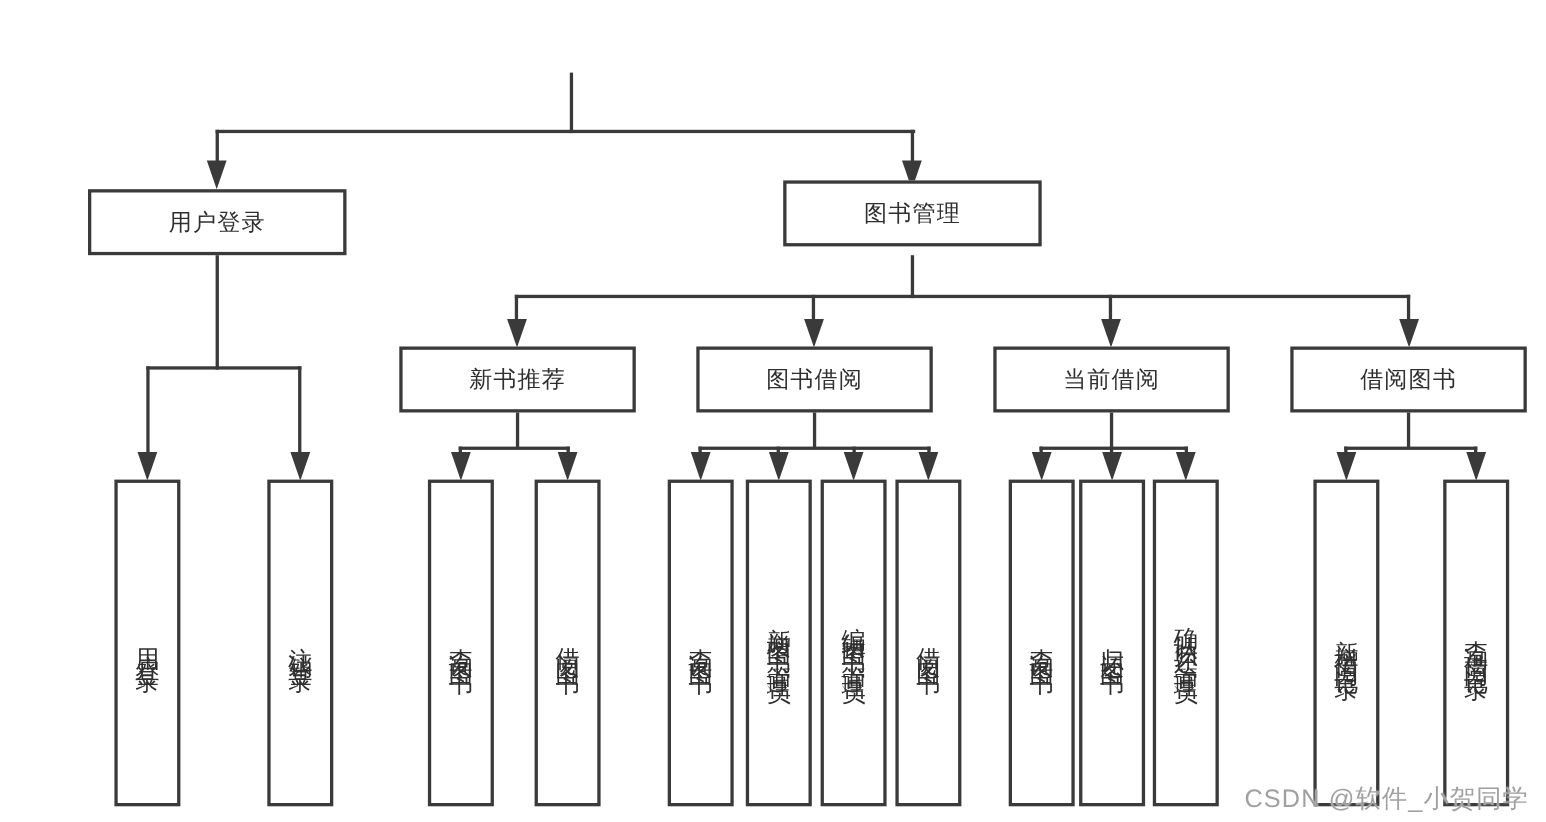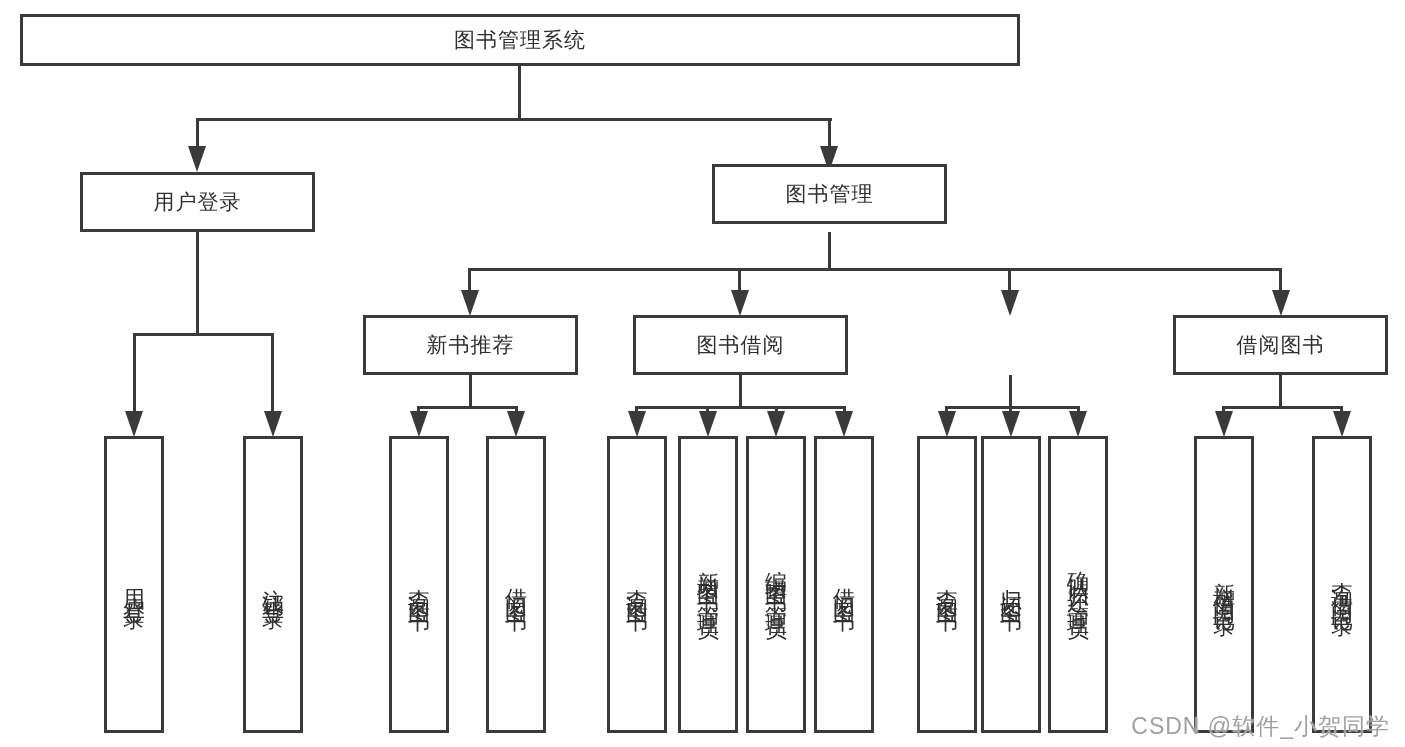--- a/index.html
+++ b/index.html
@@ -28,21 +28,20 @@
     position:absolute; right:15px; bottom:5px; font-size:23px;
     color:#a0a0a0; letter-spacing:1px; z-index:5;
     text-shadow:0 0 2px #ffffff;
   }
 </style>
 </head>
 <body>
 
 <div id="canvas">
 
-  <div class="box hbox" style="left:20px; top:14px; width:1000px; height:52px;">图书管理系统</div>
 
   <div class="line" style="left:518px; top:66px; width:3px; height:55px;"></div>
   <div class="line" style="left:196px; top:118px; width:636px; height:3px;"></div>
   <div class="line" style="left:196px; top:118px; width:3px; height:32px;"></div>
   <div class="arrow" style="left:188px; top:146px;"></div>
   <div class="line" style="left:828px; top:118px; width:3px; height:32px;"></div>
   <div class="arrow" style="left:820px; top:146px;"></div>
 
   <div class="box hbox" style="left:80px; top:172px; width:235px; height:60px;">用户登录</div>
   <div class="box hbox" style="left:712px; top:164px; width:235px; height:60px;">图书管理</div>
@@ -60,20 +59,21 @@
   <div class="arrow" style="left:461px; top:290px;"></div>
   <div class="line" style="left:738px; top:268px; width:3px; height:26px;"></div>
   <div class="arrow" style="left:731px; top:290px;"></div>
   <div class="line" style="left:1008px; top:268px; width:3px; height:26px;"></div>
   <div class="arrow" style="left:1001px; top:290px;"></div>
   <div class="line" style="left:1279px; top:268px; width:3px; height:26px;"></div>
   <div class="arrow" style="left:1272px; top:290px;"></div>
 
   <div class="box hbox" style="left:633px; top:315px; width:215px; height:60px;">图书借阅</div>
   <div class="box hbox" style="left:363px; top:315px; width:215px; height:60px;">新书推荐</div>
+  <div class="box hbox" style="left:903px; top:315px; width:215px; height:60px;">当前借阅</div>
   <div class="box hbox" style="left:1173px; top:315px; width:215px; height:60px;">借阅图书</div>
 
   <div class="line" style="left:469px; top:375px; width:3px; height:33px;"></div>
   <div class="line" style="left:417px; top:406px; width:101px; height:3px;"></div>
   <div class="line" style="left:417px; top:406px; width:3px; height:10px;"></div>
   <div class="arrow" style="left:410px; top:411px;"></div>
   <div class="line" style="left:515px; top:406px; width:3px; height:10px;"></div>
   <div class="arrow" style="left:507px; top:411px;"></div>
 
   <div class="line" style="left:739px; top:375px; width:3px; height:33px;"></div>

